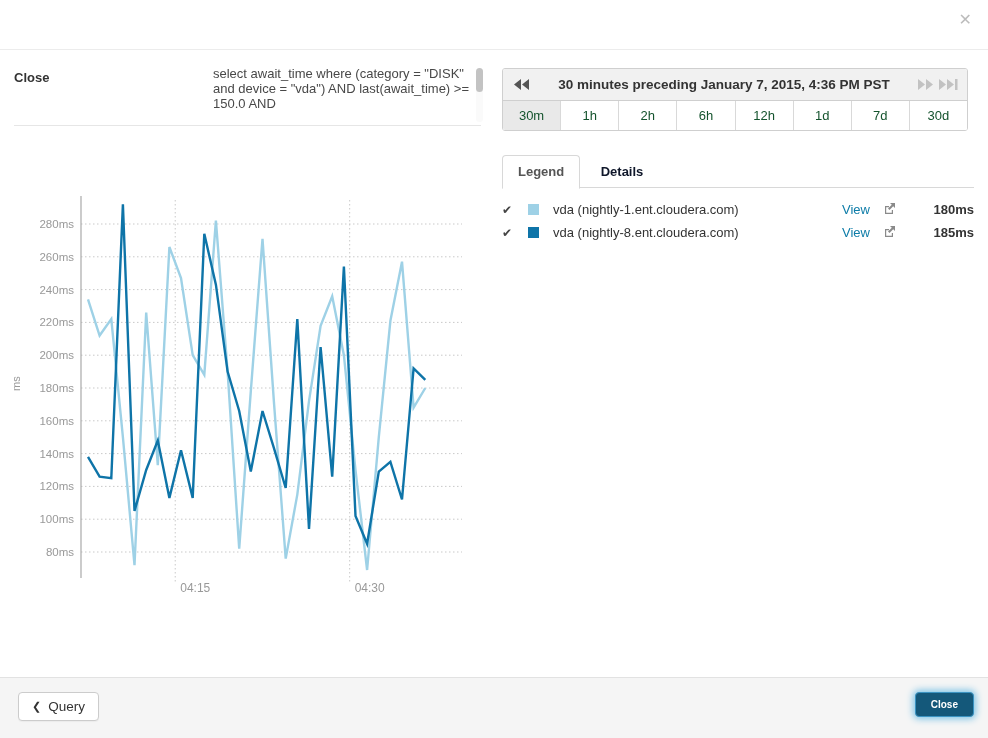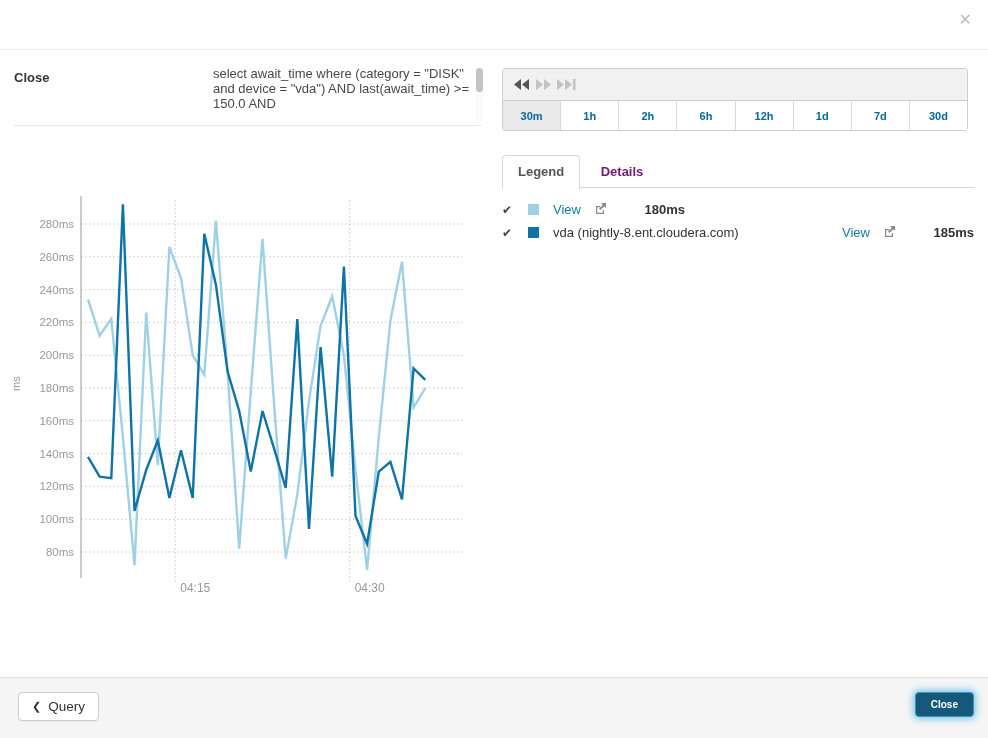--- a/index.html
+++ b/index.html
@@ -22,29 +22,29 @@
 
   
   .chart-wrap { position:absolute; left:6px; top:186px; width:470px; height:428px; }
 
   
   .time-control { position:absolute; left:502px; top:68px; width:466px; border:1px solid #cfcfcf; border-radius:3px; overflow:hidden; }
   .tc-title-row { display:flex; align-items:center; height:32px; background:#f1f1f1; border-bottom:1px solid #cfcfcf; padding:0 8px; }
   .tc-title { flex:1; text-align:center; font-size:13.5px; font-weight:bold; color:#333; white-space:nowrap; }
   .tc-nav { width:22px; display:flex; justify-content:center; cursor:pointer; }
   .tc-ranges { display:flex; height:29px; background:#fff; }
-  .tc-range { flex:1; display:flex; align-items:center; justify-content:center; font-size:11px; color:#0369a1; border-left:1px solid #d9d9d9; cursor:pointer; background:#fff;font-weight:bold; }
+  .tc-range { flex:1; display:flex; align-items:center; justify-content:center; font-size:13px; color:#14532d; border-left:1px solid #d9d9d9; cursor:pointer; background:#fff; }
   .tc-range:first-child { border-left:none; }
   .tc-range.selected { background:#e9e9e9; }
 
   
   .tabs { position:absolute; left:502px; top:154px; width:472px; height:34px; border-bottom:1px solid #d8d8d8; }
   .tab { display:inline-block; padding:8px 15px 9px 15px; font-size:13px; font-weight:bold; position:relative; top:1px; cursor:pointer; }
   .tab.active { background:#fff; border:1px solid #d8d8d8; border-bottom:1px solid #fff; border-radius:4px 4px 0 0; color:#555; }
-  .tab.inactive { color:#701a75; border:1px solid transparent; }
+  .tab.inactive { color:#0f172a; border:1px solid transparent; }
 
   
   .legend-panel { position:absolute; left:502px; top:198px; width:472px; }
   .legend-row { display:flex; align-items:center; height:23px; font-size:13px; }
   .lg-check { width:26px; color:#444; font-size:12px; cursor:pointer; }
   .lg-swatch { width:11px; height:11px; margin-right:14px; display:inline-block; }
   .lg-name { flex:1; color:#333; }
   .lg-link { width:42px; color:#0d7ca8; cursor:pointer; }
   .lg-ext { width:26px; }
   .lg-value { width:64px; text-align:right; font-weight:bold; color:#333; }
@@ -111,20 +111,21 @@
       </svg>
   </div>
 
   <div class="time-control">
     <div class="tc-title-row">
       <span class="tc-nav">
         <svg width="16" height="11" viewBox="0 0 16 11">
             <path d="M7 0 L7 11 L0 5.5 Z M15 0 L15 11 L8 5.5 Z" fill="#555"></path>
           </svg>
       </span>
+      <span class="tc-title">30 minutes preceding January 7, 2015, 4:36 PM PST</span>
       <span class="tc-nav">
         <svg width="16" height="11" viewBox="0 0 16 11">
             <path d="M0 0 L7 5.5 L0 11 Z M8 0 L15 5.5 L8 11 Z" fill="#c2c2c2"></path>
           </svg>
       </span>
       <span class="tc-nav">
         <svg width="19" height="11" viewBox="0 0 19 11">
             <path d="M0 0 L7 5.5 L0 11 Z M8 0 L15 5.5 L8 11 Z" fill="#c2c2c2"></path>
             <rect x="16" y="0" width="2.5" height="11" fill="#c2c2c2"></rect>
           </svg>
@@ -144,20 +145,21 @@
 
   <div class="tabs">
     <span class="tab active">Legend</span>
     <span class="tab inactive">Details</span>
   </div>
 
   <div class="legend-panel">
     <div class="legend-row">
       <span class="lg-check">✔</span>
       <span class="lg-swatch" style="background: rgb(158, 209, 230);"></span>
+      <span class="lg-name">vda (nightly-1.ent.cloudera.com)</span>
       <span class="lg-link">View</span>
       <span class="lg-ext">
         <svg width="11" height="11" viewBox="0 0 11 11">
             <path d="M1 3 H5 V4.2 H2.2 V9.8 H7.8 V7 H9 V11 H1 Z" fill="#8a8a8a"></path>
             <path d="M6 0 H11 V5 L9.2 3.2 L5.5 7 L4 5.5 L7.8 1.8 Z" fill="#8a8a8a"></path>
           </svg>
       </span>
       <span class="lg-value">180ms</span>
     </div>
     <div class="legend-row">

